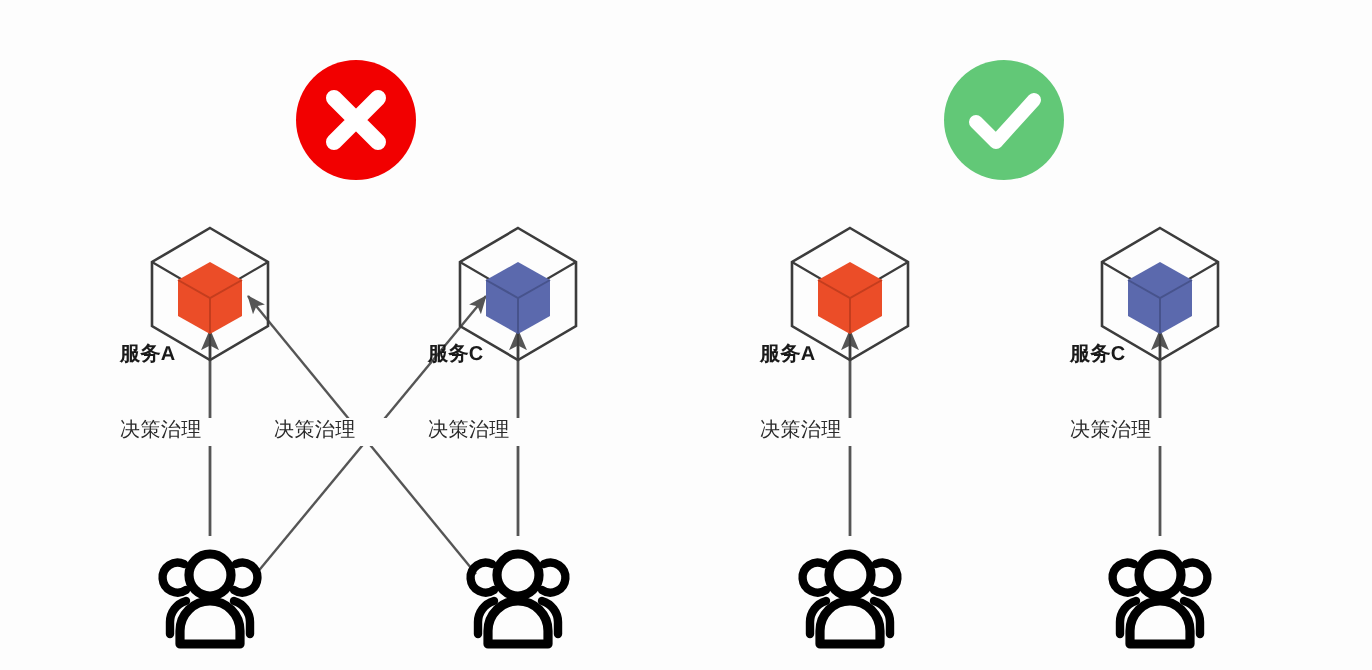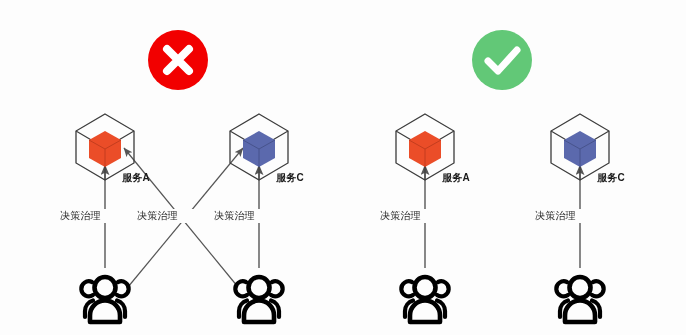--- a/index.html
+++ b/index.html
@@ -39,21 +39,21 @@
   .node {
     position: absolute;
     width: 76px;
     height: 76px;
   }
   .node svg { display: block; width: 76px; height: 76px; }
 
   .node-label {
     position: absolute;
     width: 90px;
-    text-align: right;
+    text-align: left;
     font-size: 10px;
     font-weight: bold;
     color: #1a1a1a;
     line-height: 12px;
     letter-spacing: .2px;
   }
 
   .edge-label {
     position: absolute;
     width: 90px;

